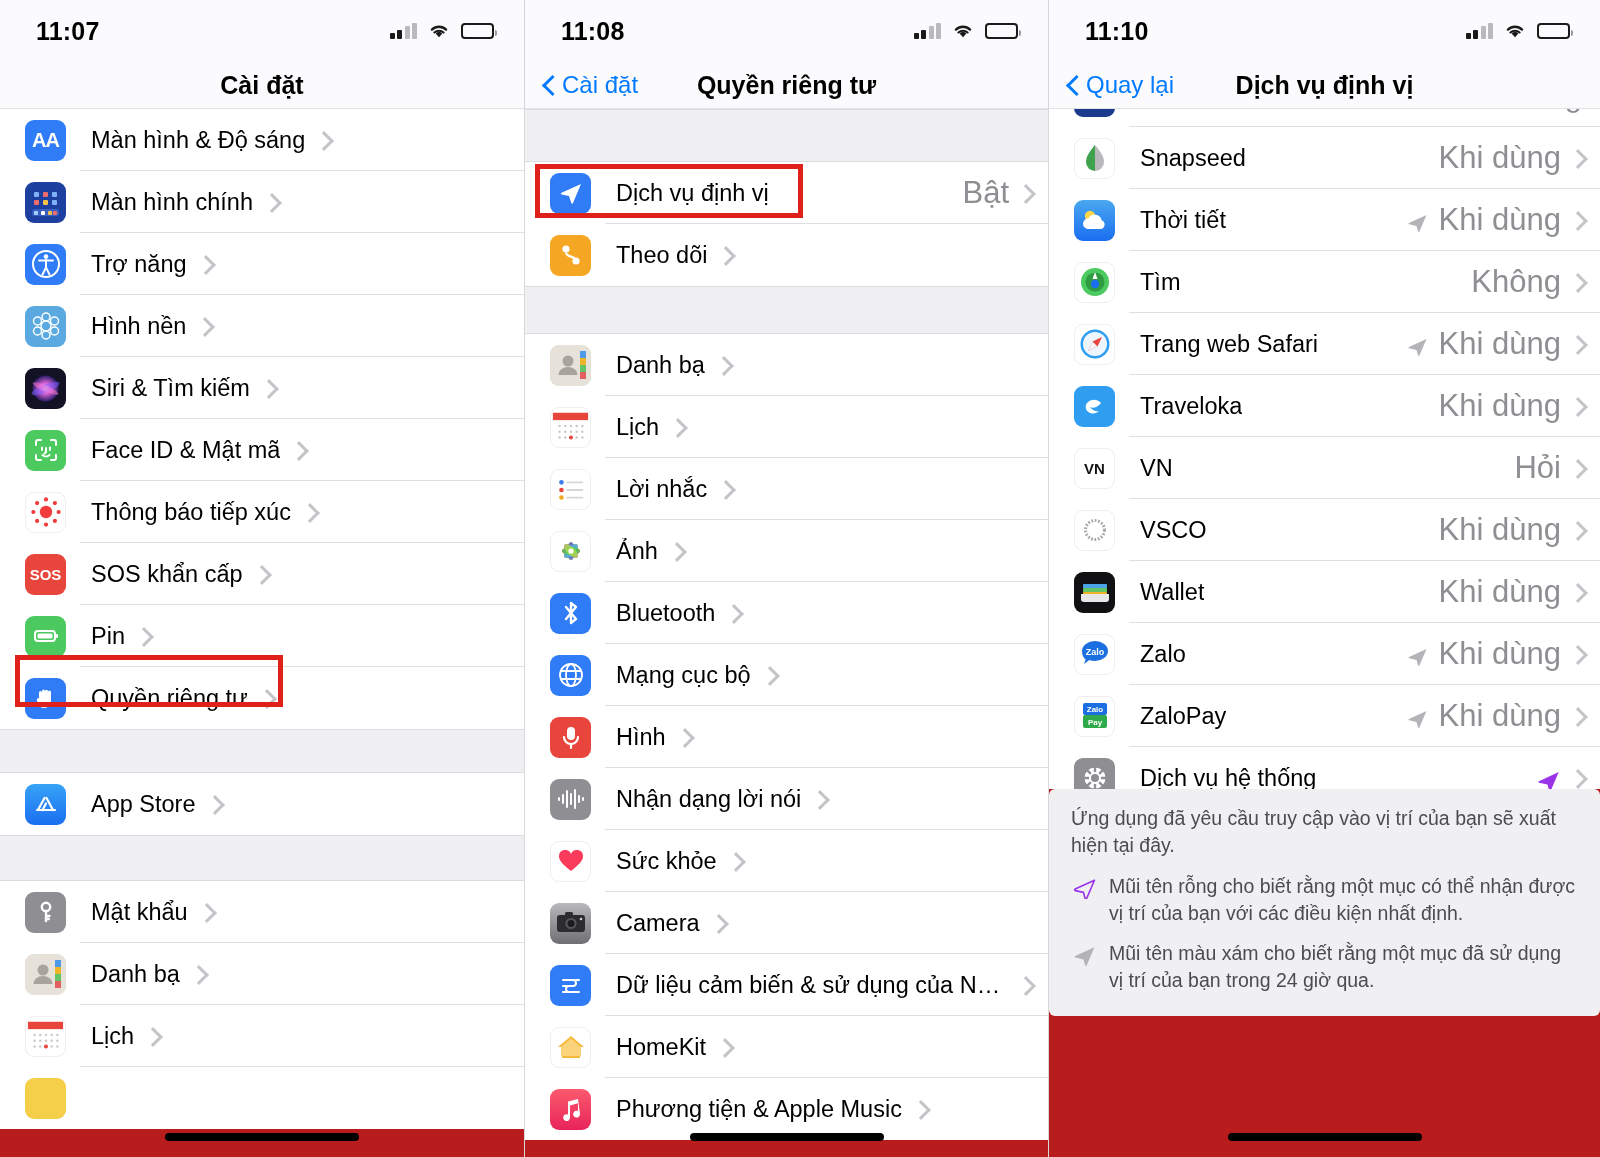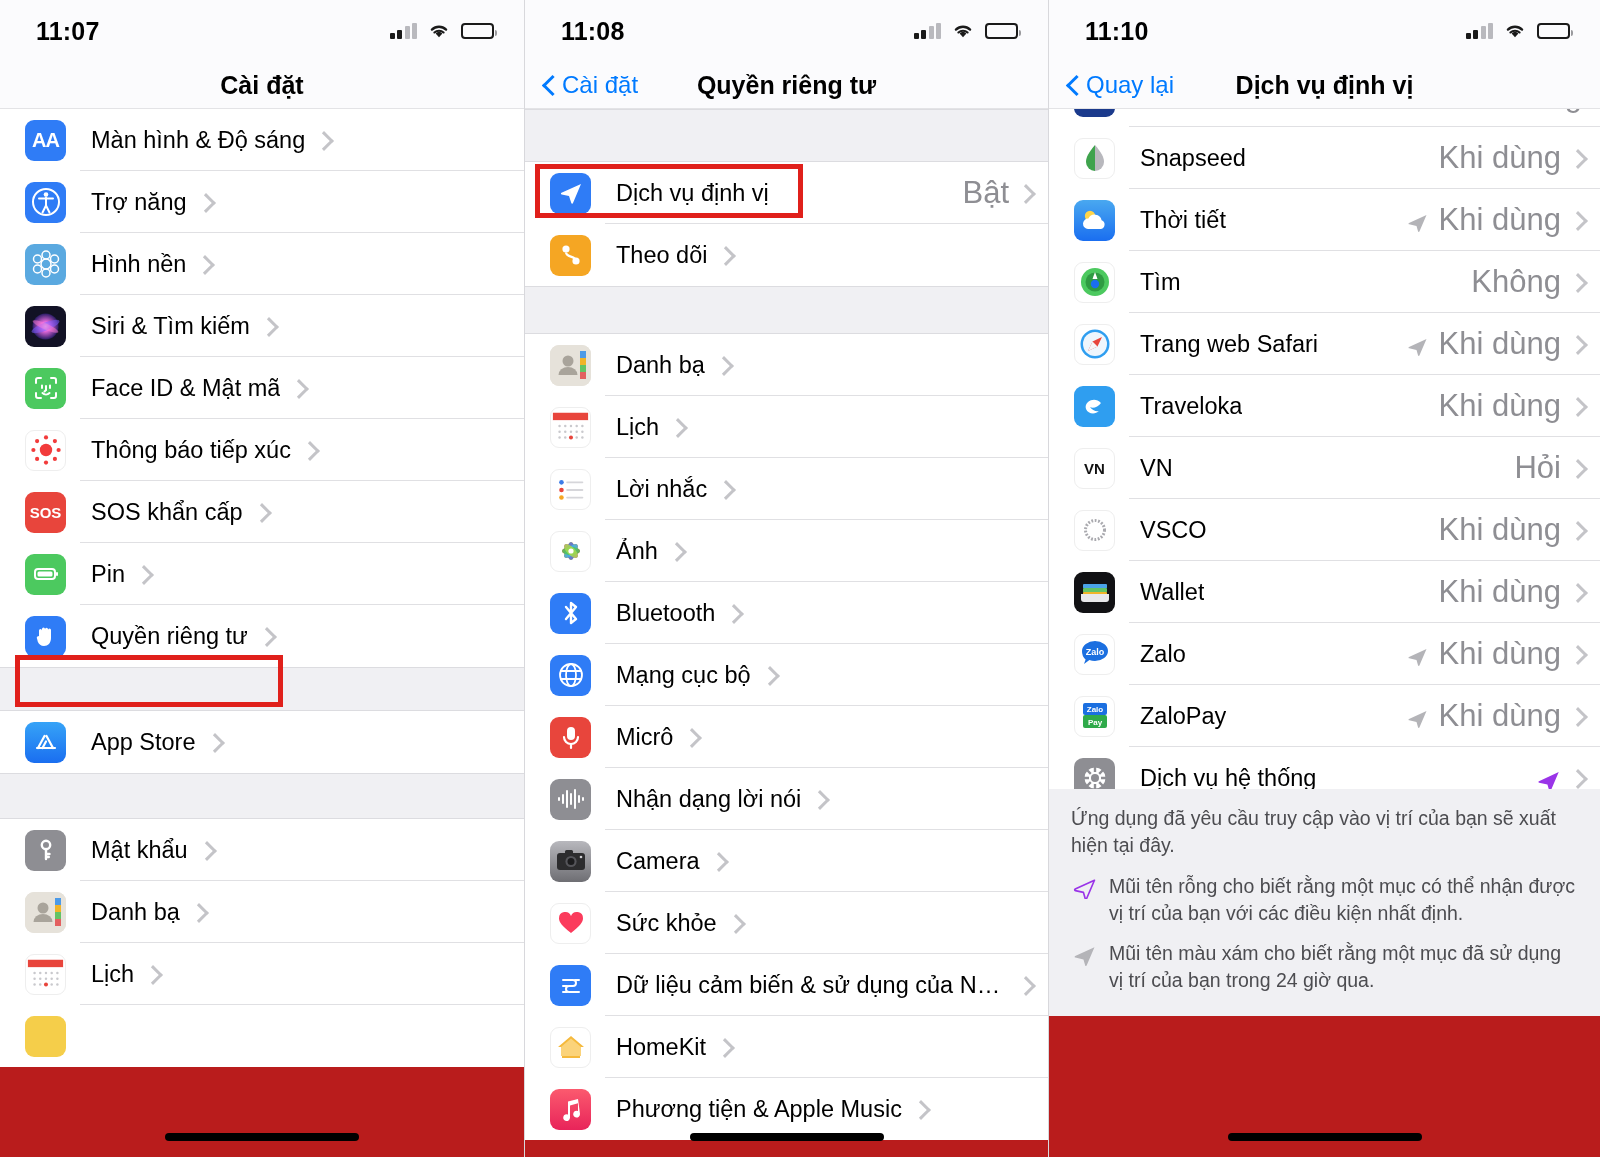--- a/index.html
+++ b/index.html
@@ -134,21 +134,21 @@
     width: 11px; height: 11px;
     border-right: 3px solid #c4c4c8; border-top: 3px solid #c4c4c8;
     transform: rotate(45deg);
   }
   .row .val + .chev { margin-left: 10px; }
 
   
   .footer {
     background: #f0f0f3;
     padding: 16px 22px 10px 22px;
-    color: #4c4c50; font-size: 19.5px; line-height: 1.38;
+    color: #4c4c50; font-size: 19.5px; line-height: 1.38; border-radius: 6px;
   }
   .footer .intro { margin-bottom: 14px; }
   .foot-item { display: flex; gap: 12px; margin-bottom: 13px; }
   .foot-item .ftxt { flex: 1; }
   .arrow-sm { width: 26px; flex: none; margin-top: 4px; }
 
   
   .home-ind {
     position: absolute; bottom: 16px; left: 0; right: 0;
     display: flex; justify-content: center;
@@ -194,20 +194,41 @@
     </div>
 
     <div class="navbar">
       <span class="nav-title">Cài đặt</span>
     </div>
 
     <div class="list">
       <div class="row">
         <span class="ico" style="background:#2f7cf6;font-size:20px;letter-spacing:-1px;">AA</span>
         <span class="lbl">Màn hình &amp; Độ sáng</span>
+        <span class="chev"></span>
+      </div>
+      <div class="row">
+        <span class="ico" style="background:#1c3fa0;">
+          <svg width="41" height="41" viewBox="0 0 41 41">
+            <g>
+              <rect x="9" y="10" width="5" height="5" rx="1" fill="#7fb2f5"></rect>
+                <rect x="18" y="10" width="5" height="5" rx="1" fill="#ef6b6b"></rect>
+                <rect x="27" y="10" width="5" height="5" rx="1" fill="#7fb2f5"></rect>
+              <rect x="9" y="18" width="5" height="5" rx="1" fill="#ef6b6b"></rect>
+                <rect x="18" y="18" width="5" height="5" rx="1" fill="#f2c14a"></rect>
+                <rect x="27" y="18" width="5" height="5" rx="1" fill="#7fb2f5"></rect>
+              <rect x="7" y="27" width="27" height="7" rx="2.5" fill="#3a5fc0"></rect>
+              <rect x="9" y="29" width="4" height="4" rx="1" fill="#9fd4ff"></rect>
+                <rect x="16" y="29" width="4" height="4" rx="1" fill="#ffffff"></rect>
+                <rect x="23" y="29" width="4" height="4" rx="1" fill="#f2c14a"></rect>
+                <rect x="28" y="29" width="4" height="4" rx="1" fill="#ef6b6b"></rect>
+            </g>
+          </svg>
+        </span>
+        <span class="lbl">Màn hình chính</span>
         <span class="chev"></span>
       </div>
       <div class="row">
         <span class="ico" style="background:#2f7cf6;">
           <svg width="34" height="34" viewBox="0 0 34 34">
               <circle cx="17" cy="17" r="13" fill="none" stroke="#fff" stroke-width="2"></circle>
               <circle cx="17" cy="9.5" r="2.3" fill="#fff"></circle>
               <path d="M10 13.5 h14 M17 12.5 v8 M17 20.5 l-3.5 7 M17 20.5 l3.5 7" stroke="#fff" stroke-width="2" stroke-linecap="round" fill="none"></path>
             </svg>
         </span>
@@ -544,60 +565,60 @@
         <span class="chev"></span>
       </div>
       <div class="row">
         <span class="ico" style="background:#e8453c;">
           <svg width="28" height="30" viewBox="0 0 28 30">
               <rect x="10" y="5" width="8" height="13" rx="4" fill="#fff"></rect>
               <path d="M7 15 a7 7 0 0 0 14 0" stroke="#fff" stroke-width="2.2" fill="none" stroke-linecap="round"></path>
               <path d="M14 22 v4" stroke="#fff" stroke-width="2.2" stroke-linecap="round"></path>
             </svg>
         </span>
-        <span class="lbl">Micrô</span>
+        <span class="lbl">Hình</span>
         <span class="chev"></span>
       </div>
       <div class="row">
         <span class="ico" style="background:#8e8e93;">
           <svg width="34" height="28" viewBox="0 0 34 28">
               <g fill="#fff">
                 <rect x="4" y="12" width="2" height="4" rx="1"></rect>
                 <rect x="8" y="9" width="2" height="10" rx="1"></rect>
                 <rect x="12" y="5" width="2" height="18" rx="1"></rect>
                 <rect x="16" y="8" width="2" height="12" rx="1"></rect>
                 <rect x="20" y="4" width="2" height="20" rx="1"></rect>
                 <rect x="24" y="10" width="2" height="8" rx="1"></rect>
                 <rect x="28" y="12" width="2" height="4" rx="1"></rect>
               </g>
             </svg>
         </span>
         <span class="lbl">Nhận dạng lời nói</span>
         <span class="chev"></span>
       </div>
       <div class="row">
+        <span class="ico" style="background:#fff;border:1px solid #eee;">
+          <svg width="28" height="26" viewBox="0 0 28 26">
+              <path d="M14 23 C5 16 2 12 2 8.2 A6.2 6.2 0 0 1 14 6 A6.2 6.2 0 0 1 26 8.2 C26 12 23 16 14 23 Z" fill="#fb3b5c"></path>
+            </svg>
+        </span>
+        <span class="lbl">Sức khỏe</span>
+        <span class="chev"></span>
+      </div>
+      <div class="row">
         <span class="ico" style="background:linear-gradient(#b8b8bd,#6e6e73);">
           <svg width="32" height="26" viewBox="0 0 32 26">
               <rect x="2" y="5" width="28" height="17" rx="3" fill="#2c2c2e"></rect>
               <rect x="10" y="2" width="8" height="4" rx="1.5" fill="#2c2c2e"></rect>
               <circle cx="16" cy="13.5" r="5.6" fill="#55555a"></circle>
               <circle cx="16" cy="13.5" r="3.5" fill="#1c1c1e"></circle>
               <circle cx="26" cy="9" r="1.3" fill="#d0d0d4"></circle>
             </svg>
         </span>
         <span class="lbl">Camera</span>
-        <span class="chev"></span>
-      </div>
-      <div class="row">
-        <span class="ico" style="background:#fff;border:1px solid #eee;">
-          <svg width="28" height="26" viewBox="0 0 28 26">
-              <path d="M14 23 C5 16 2 12 2 8.2 A6.2 6.2 0 0 1 14 6 A6.2 6.2 0 0 1 26 8.2 C26 12 23 16 14 23 Z" fill="#fb3b5c"></path>
-            </svg>
-        </span>
-        <span class="lbl">Sức khỏe</span>
         <span class="chev"></span>
       </div>
       <div class="row">
         <span class="ico" style="background:#2f7cf6;">
           <svg width="30" height="30" viewBox="0 0 30 30">
               <g stroke="#fff" stroke-width="2" fill="none" stroke-linecap="round">
                 <path d="M7 10 h10 a3 3 0 0 1 0 6 H13 a3 3 0 0 0 0 6 h10"></path>
                 <path d="M7 16 h4 M19 10 h4 M7 22 h4"></path>
               </g>
             </svg>

